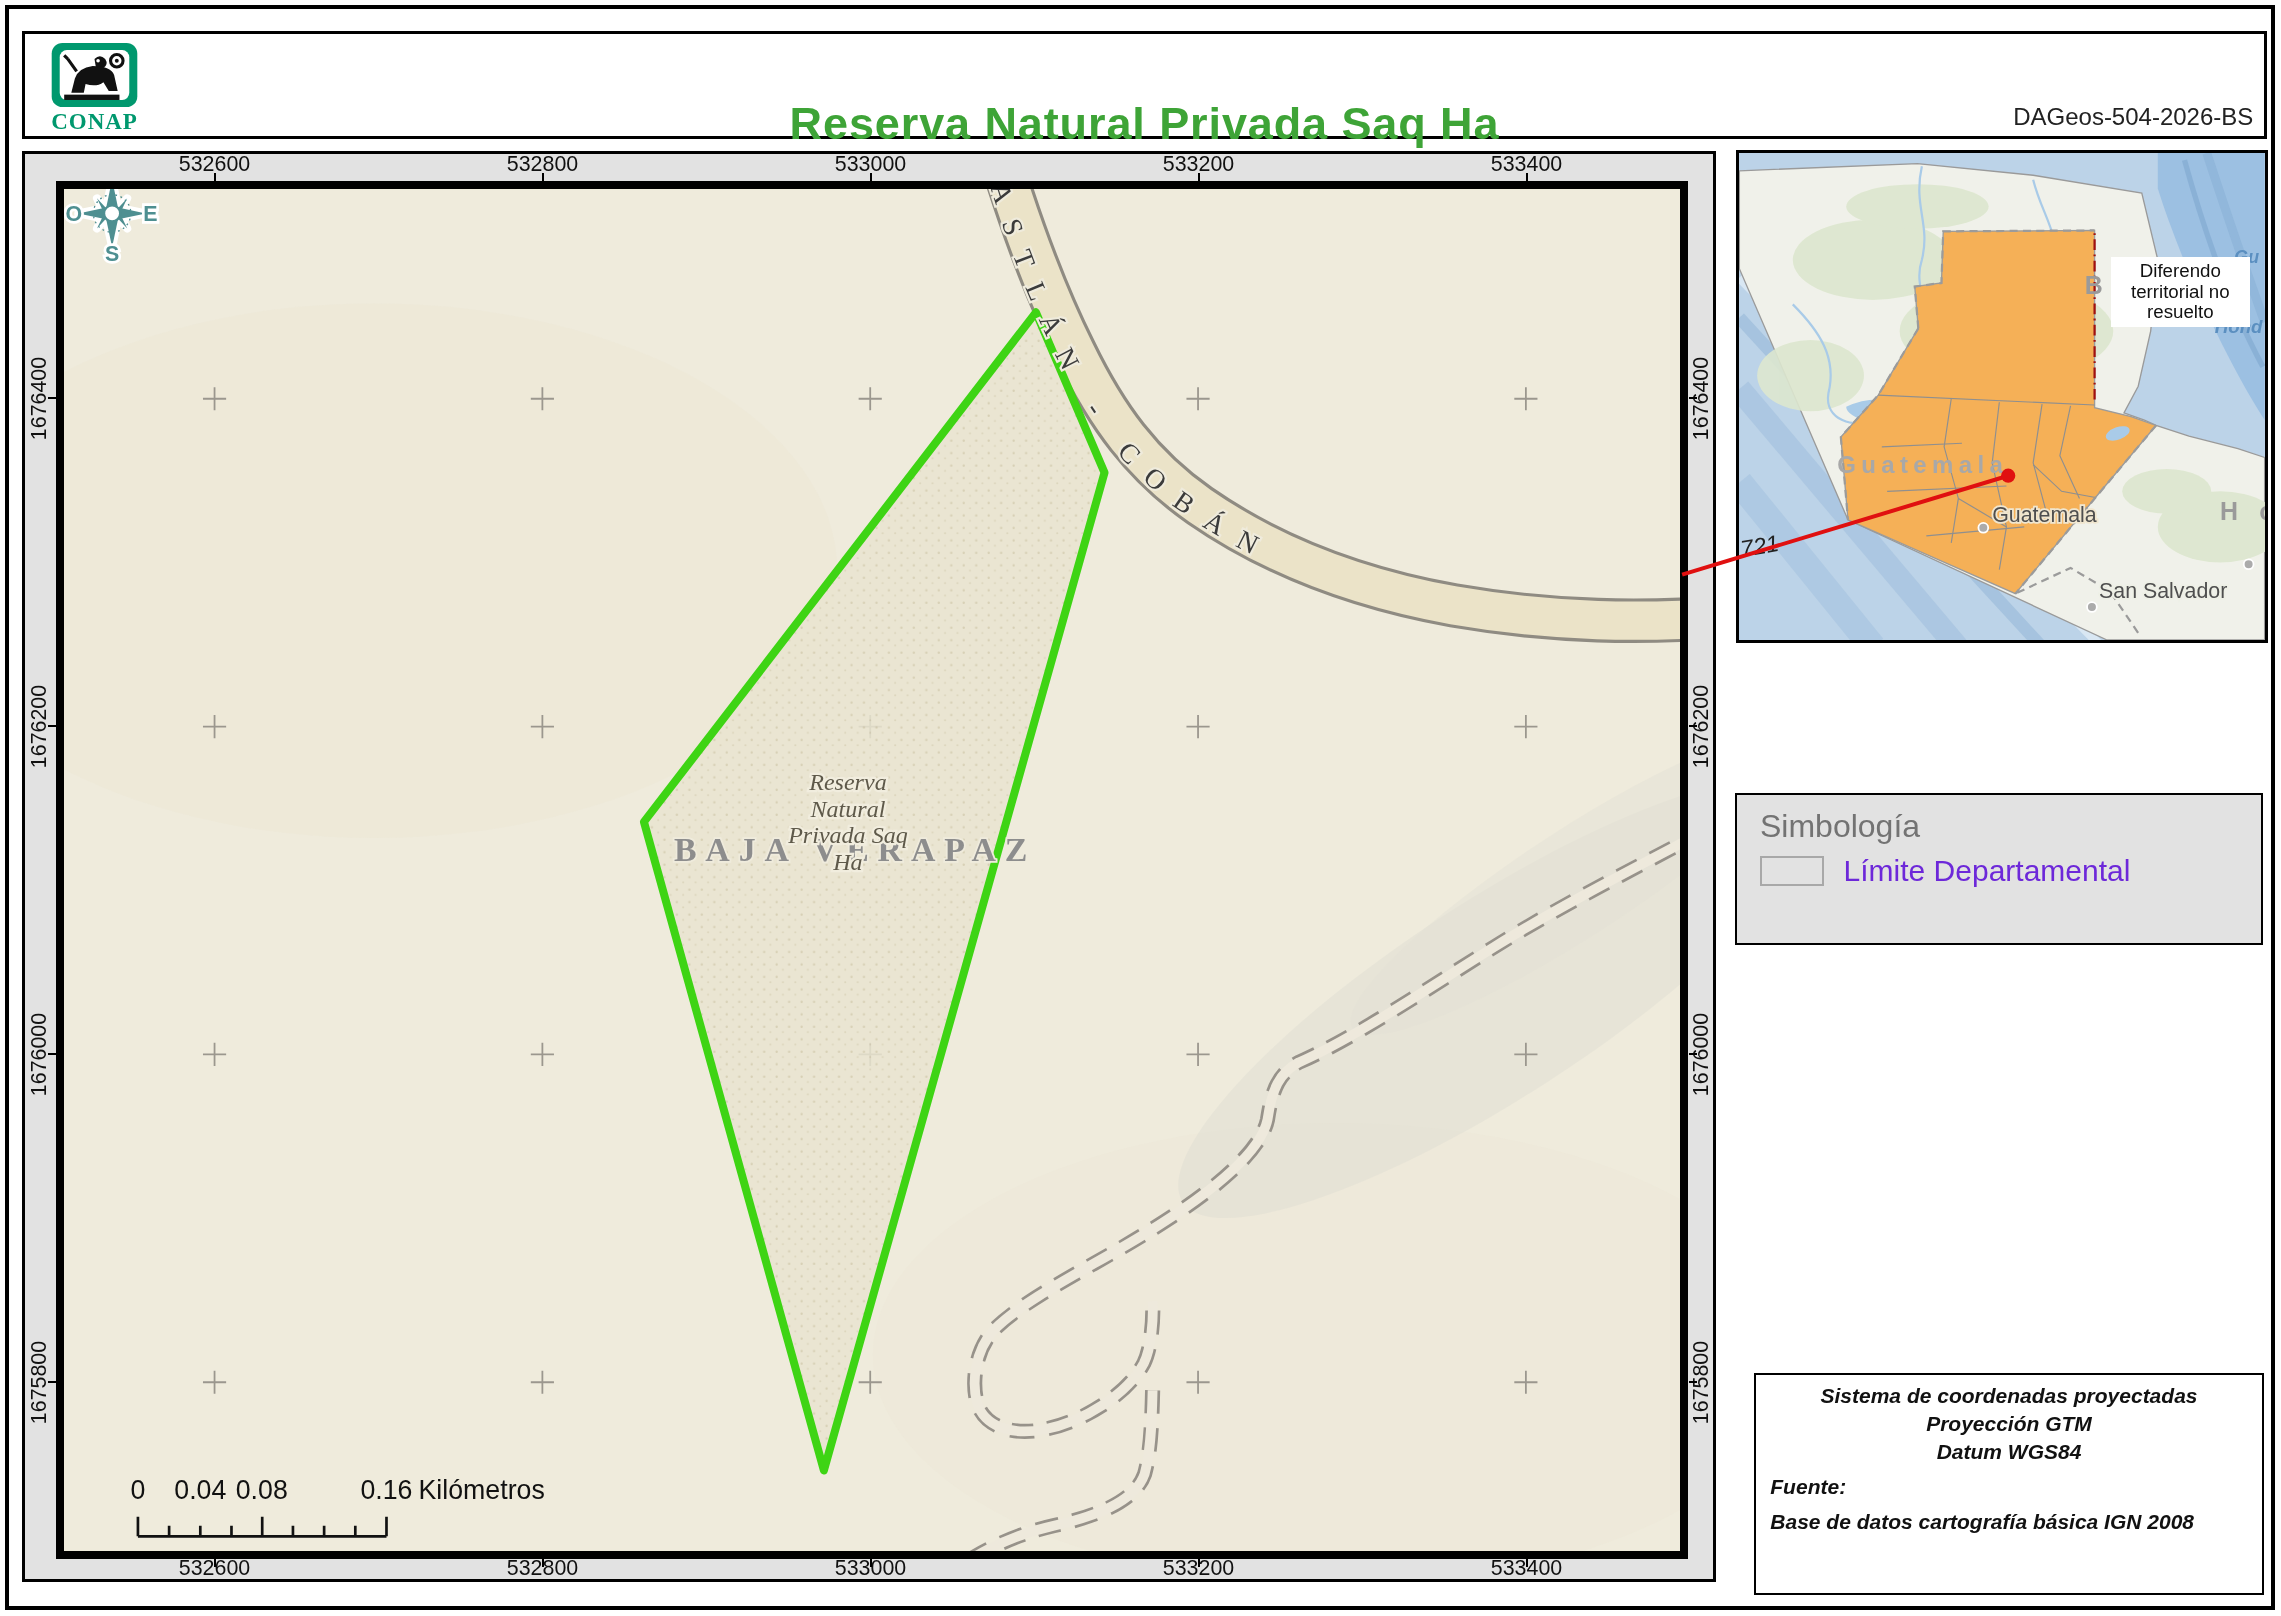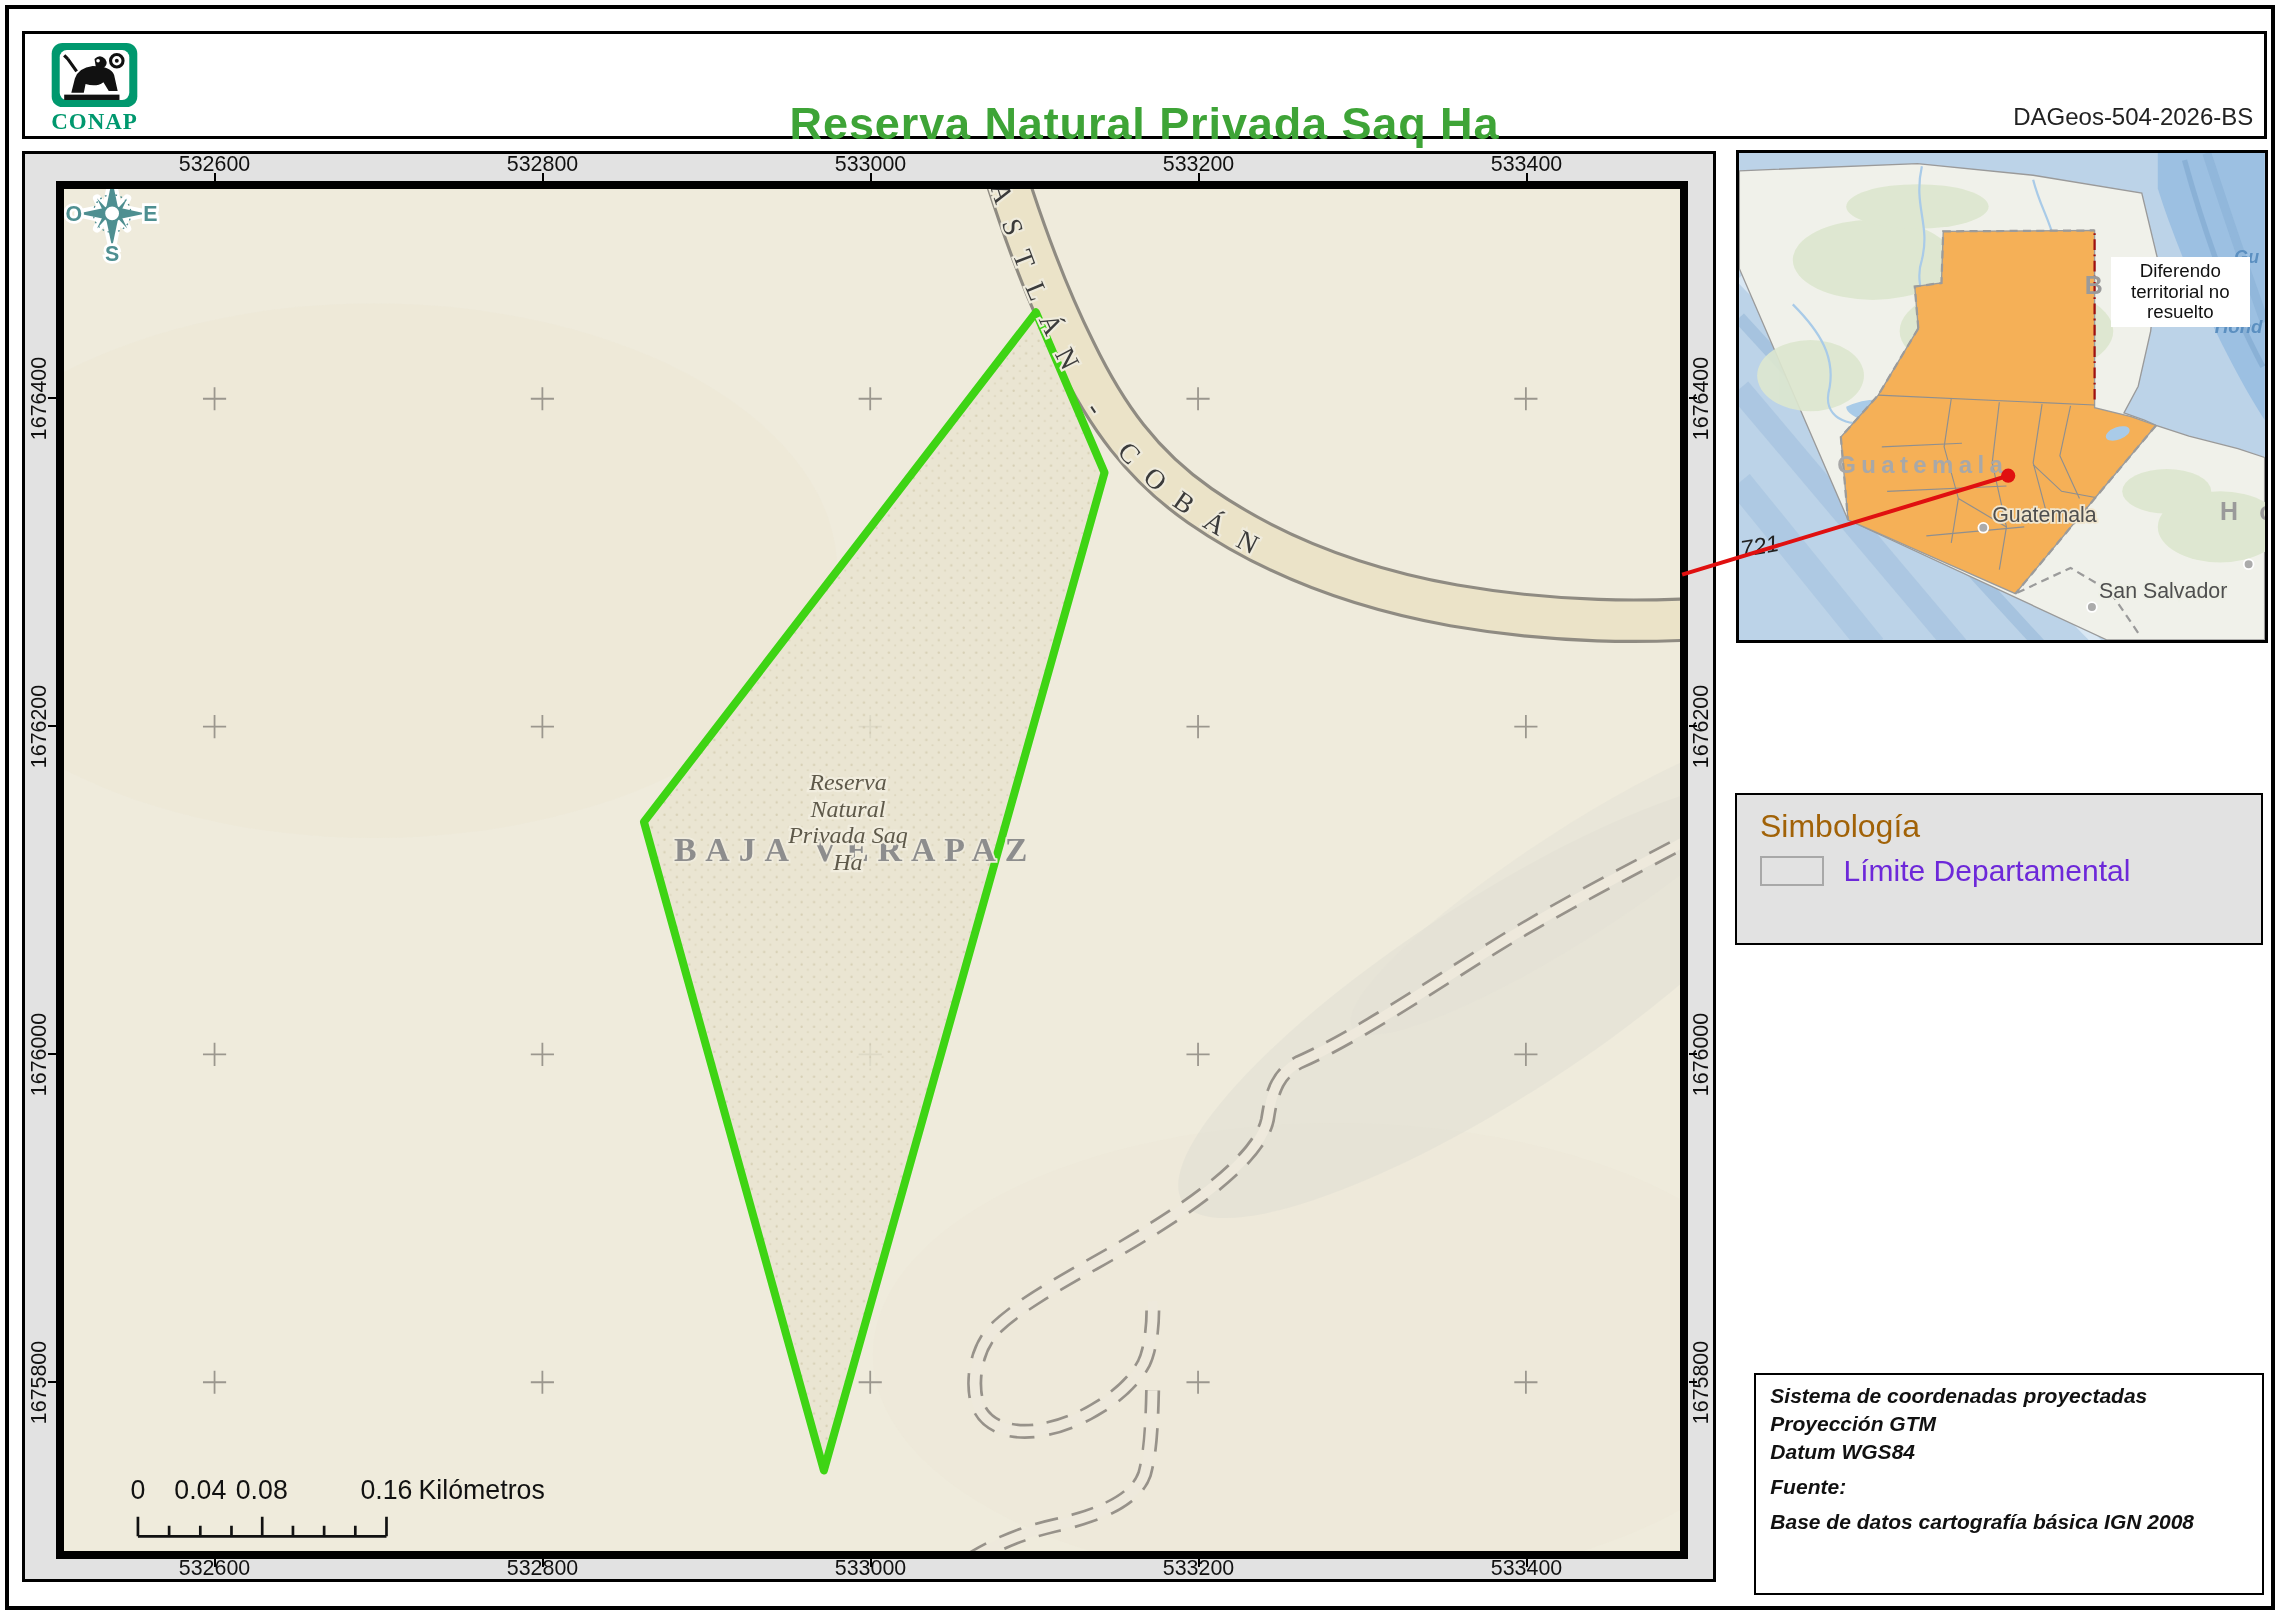--- a/index.html
+++ b/index.html
@@ -28,32 +28,32 @@
 
   
   .inset{position:absolute;left:1736px;top:150px;width:526px;height:487px;border:3.6px solid #000;background:#bcd3e8;overflow:hidden;}
   .inset svg{display:block;}
   .inset-note{position:absolute;left:2111px;top:257px;width:135px;min-height:57px;background:#fff;
               font-size:18.7px;line-height:1.12;text-align:center;color:#111;padding:3.6px 1.8px;}
 
   
   .legend{position:absolute;left:1735px;top:793px;width:524px;height:148px;border:2.7px solid #000;background:#e2e2e2;
           box-sizing:content-box;padding:0;}
-  .legend-title{margin:12.5px 0 9px 23px;font-size:32px;color:#a16207;}
+  .legend-title{margin:12.5px 0 9px 23px;font-size:32px;color:#737373;}
   .legend-row{display:flex;align-items:center;margin:8px 0 0 23px;}
   .swatch{width:64px;height:30px;box-sizing:border-box;margin-right:19.6px;}
   .swatch.gray{border:2.7px solid #a8a8a8;}
   .swatch.green{border:5.3px solid #3ed414;background:#fff;}
   .legend-row span{font-size:30px;color:#6d28d9;}
 
   
   .info-box{position:absolute;left:1754px;top:1373px;width:510px;height:222px;border:2.7px solid #000;background:#fff;
             box-sizing:border-box;padding:7.1px 14.3px;font-style:italic;font-weight:bold;font-size:21px;color:#111;
             line-height:1.33;}
-  .info-center{text-align:left;}
+  .info-center{text-align:center;}
   .info-left{text-align:left;margin-top:7px;}
   .info-just{text-align:justify;}
 
   .overlay{position:absolute;left:0;top:0;pointer-events:none;}
 </style>
 </head>
 <body>
 
 <div class="page">
   <div class="page-border"></div>

